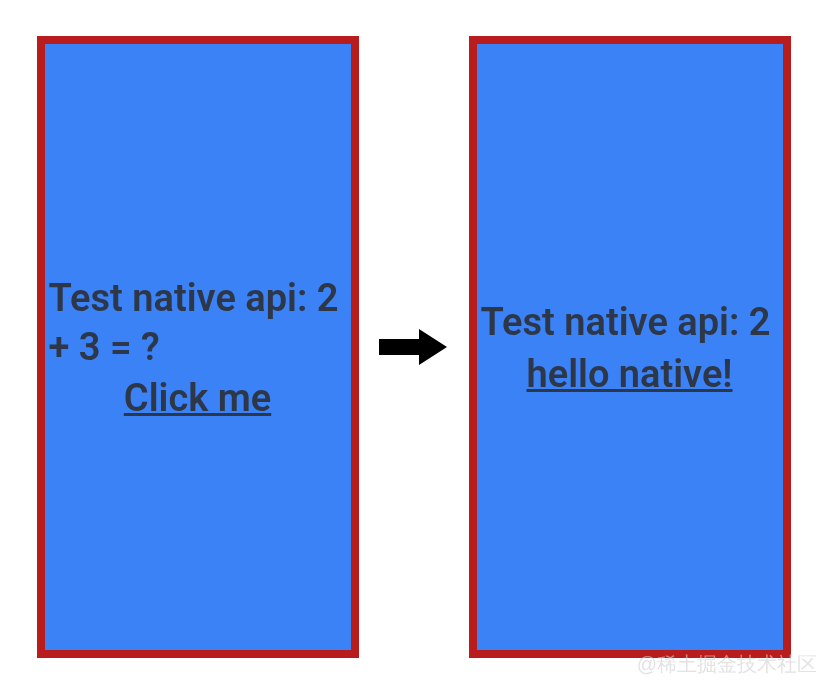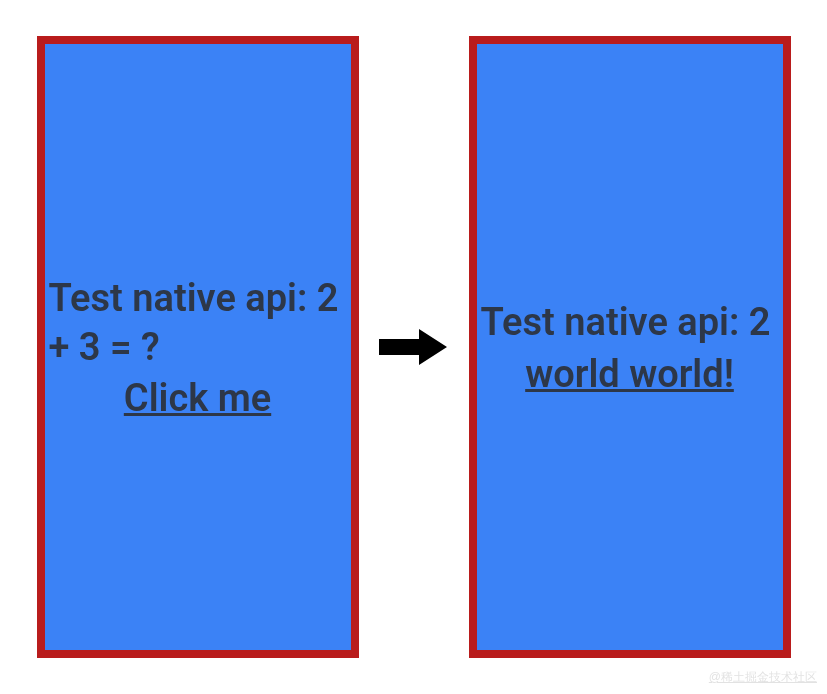--- a/index.html
+++ b/index.html
@@ -55,27 +55,26 @@
       align-items: center;
       justify-content: center;
       width: 70px;
     }
     .arrow {
       width: 70px;
       height: 40px;
     }
     .watermark {
       position: absolute;
-      bottom: 8px;
+      bottom: 16px;
       right: 10px;
-      font-size: 12px;
+      font-size: 20px;
       color: #d0d0d0;
       opacity: 0.6;
       font-family: "PingFang SC", "Microsoft YaHei", sans-serif;
-      text-decoration: underline;
     }
   </style>
 </head>
 <body>
 
 <div class="container">
 
   <div class="phone-frame">
     <div class="content-text">
       <span>Test native api: 2</span><br>
@@ -87,18 +86,18 @@
   <div class="arrow-container">
     <svg class="arrow" viewBox="0 0 70 40">
       <path d="M 0 12 L 40 12 L 40 2 L 68 20 L 40 38 L 40 28 L 0 28 Z" fill="#000000"></path>
     </svg>
   </div>
 
   <div class="phone-frame">
     <div class="content-text">
       <span>Test native api: 2</span><br>
     </div>
-    <div class="button-text">world world!</div>
+    <div class="button-text">hello native!</div>
   </div>
 
 </div>
 
 <div class="watermark">@稀土掘金技术社区</div>
 
 </body></html>

